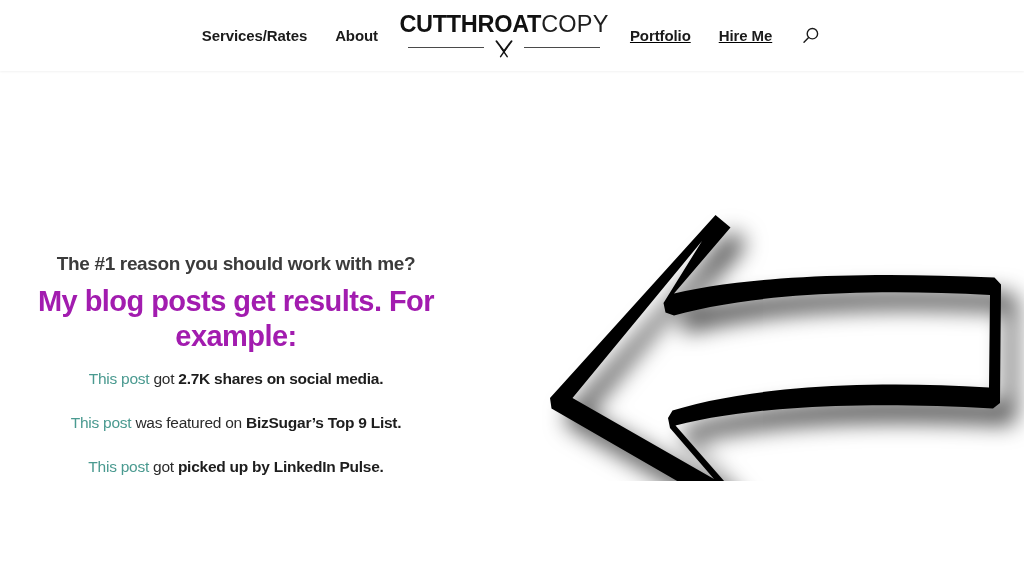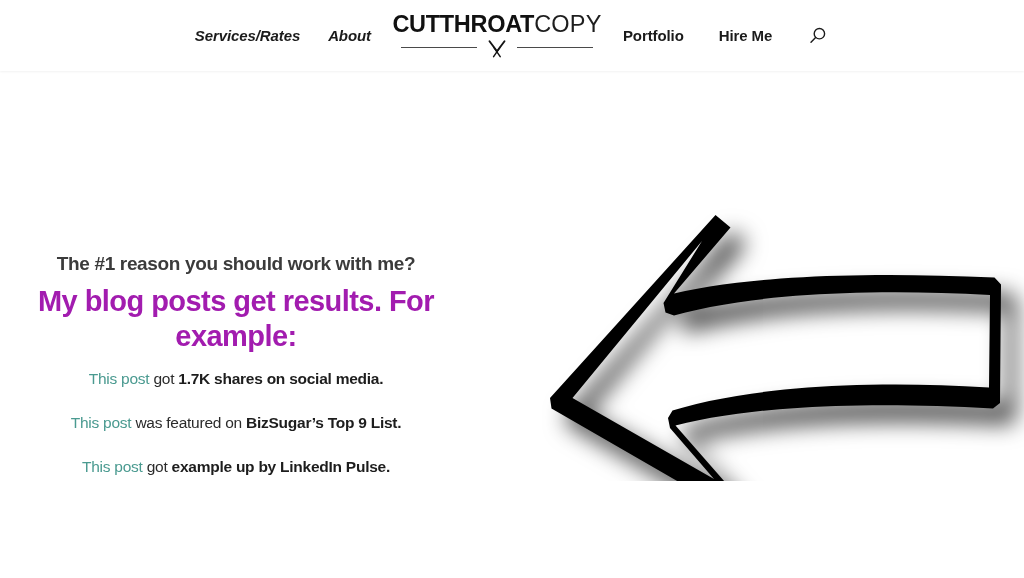--- a/index.html
+++ b/index.html
@@ -32,22 +32,22 @@
     height: 71px;
     display: flex;
     align-items: center;
     justify-content: center;
   }
 
   .nav-group {
     display: flex;
     align-items: center;
   }
-  .nav-group.left { gap: 28px; padding-right: 28px; font-style: italic; }
-  .nav-group.right { gap: 35px; padding-left: 28px; }
+  .nav-group.left { gap: 28px; padding-right: 28px; }
+  .nav-group.right { gap: 28px; padding-left: 28px; text-decoration: underline; }
 
   .nav-link {
     font-family: "Liberation Sans", sans-serif;
     font-size: 15px;
     font-weight: bold;
     color: #1b1b1b;
     letter-spacing: -0.1px;
     text-decoration: none;
     white-space: nowrap;
     line-height: 1;
@@ -230,27 +230,27 @@
 
   <div class="left-col">
     <div class="copy-block">
 
       <p class="eyebrow">The #1 reason you should work with me?</p>
 
       <h1 class="headline">My blog posts get results. For example:</h1>
 
       <ul class="proof-list">
         <li class="proof-item">
-          <a class="proof-link">This post</a><span> got </span><span class="proof-strong">1.7K shares on social media.</span>
+          <a class="proof-link">This post</a><span> got </span><span class="proof-strong">2.7K shares on social media.</span>
         </li>
         <li class="proof-item">
           <a class="proof-link">This post</a><span> was featured on </span><span class="proof-strong">BizSugar’s Top 9 List.</span>
         </li>
         <li class="proof-item">
-          <a class="proof-link">This post</a><span> got </span><span class="proof-strong">example up by LinkedIn Pulse.</span>
+          <a class="proof-link">This post</a><span> got </span><span class="proof-strong">picked up by LinkedIn Pulse.</span>
         </li>
       </ul>
 
     </div>
   </div>
 
   <div class="arrow-wrap">
     <svg class="arrow-svg" viewBox="0 0 500 400">
       <defs>
         <filter id="arrowShadow" x="-25%" y="-25%" width="160%" height="160%">

